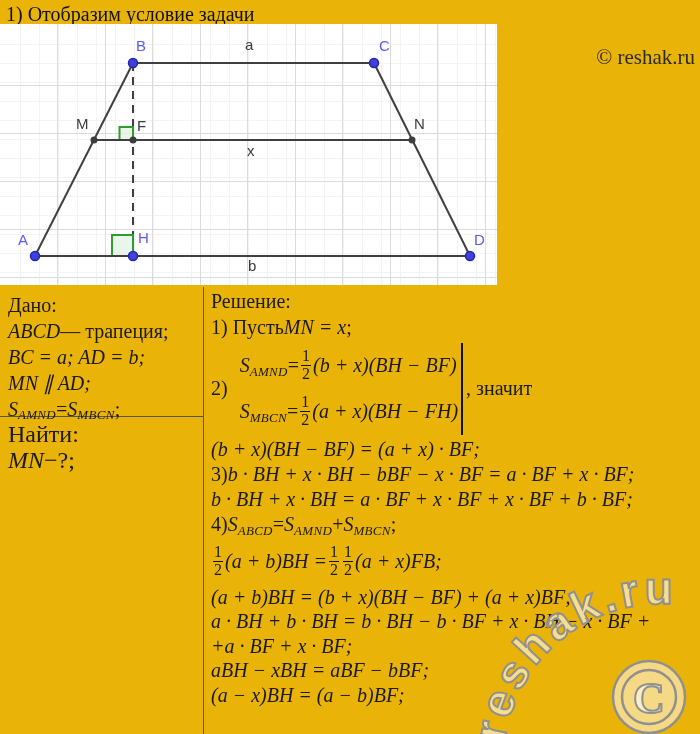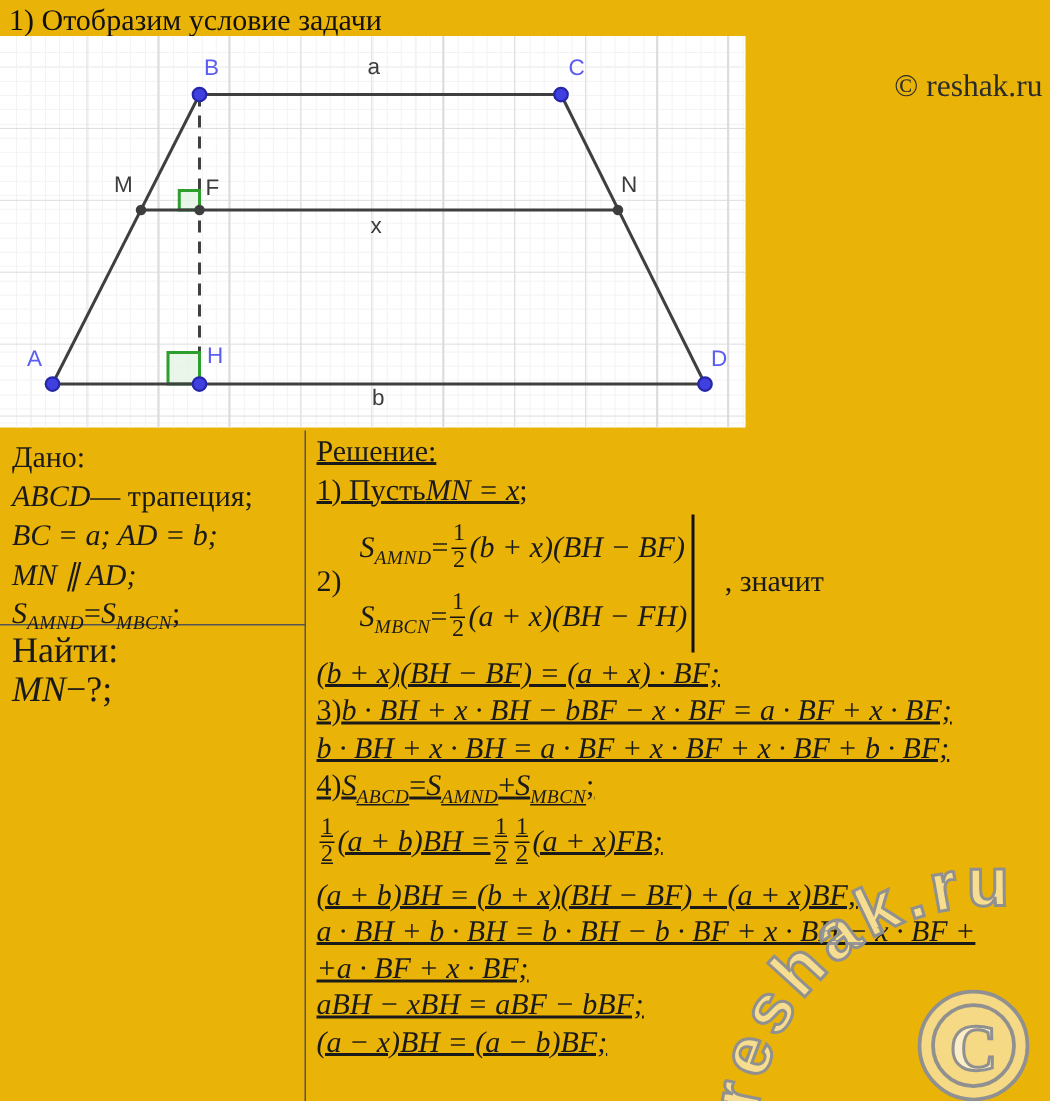--- a/index.html
+++ b/index.html
@@ -27,37 +27,37 @@
   
   .vdiv{position:absolute;left:203px;top:287px;width:1px;height:447px;background:#555;}
   .hdiv{position:absolute;left:0;top:416px;width:204px;height:1px;background:#555;}
 
   
   .given{position:absolute;left:8px;top:292px;width:192px;font-size:20px;}
   .giv-line{height:26px;display:flex;align-items:center;white-space:nowrap;}
   .find{position:absolute;left:8px;top:421px;width:192px;font-size:24px;}
 
   .solution{position:absolute;left:211px;top:288px;width:489px;font-size:20px;}
-  .sol-line{display:flex;align-items:center;white-space:nowrap;text-decoration:underline;}
+  .sol-line{display:flex;align-items:center;white-space:nowrap;}
   .h26{height:26px;} .h25{height:25px;} .h245{height:24.5px;} .h48{height:48px;}
 
   .mi{font-style:italic;}
   .mp{font-style:normal;}
   .msub{font-style:italic;font-size:13px;position:relative;top:6px;letter-spacing:.3px;}
   .frac{display:inline-flex;flex-direction:column;align-items:center;font-style:normal;
         font-size:16px;line-height:1.04;padding:0 2px;}
   .frac .den{border-top:1.6px solid #111;padding:0 1px;}
 
   
   .system{display:flex;align-items:center;height:97px;}
   .sys-label{margin-right:12px;}
   .sys-eqs{display:flex;flex-direction:column;}
   .sys-eq{height:46px;display:flex;align-items:center;white-space:nowrap;}
   .sys-bar{width:2px;height:92px;background:#111;margin-left:3px;}
-  .sys-suffix{margin-left:20px;}
+  .sys-suffix{margin-left:3px;}
 
   
   .wm-big{position:absolute;left:420px;top:560px;pointer-events:none;}
 </style>
 </head>
 <body>
 
 <div id="page">
 
   <div class="title">1) Отобразим условие задачи</div>

